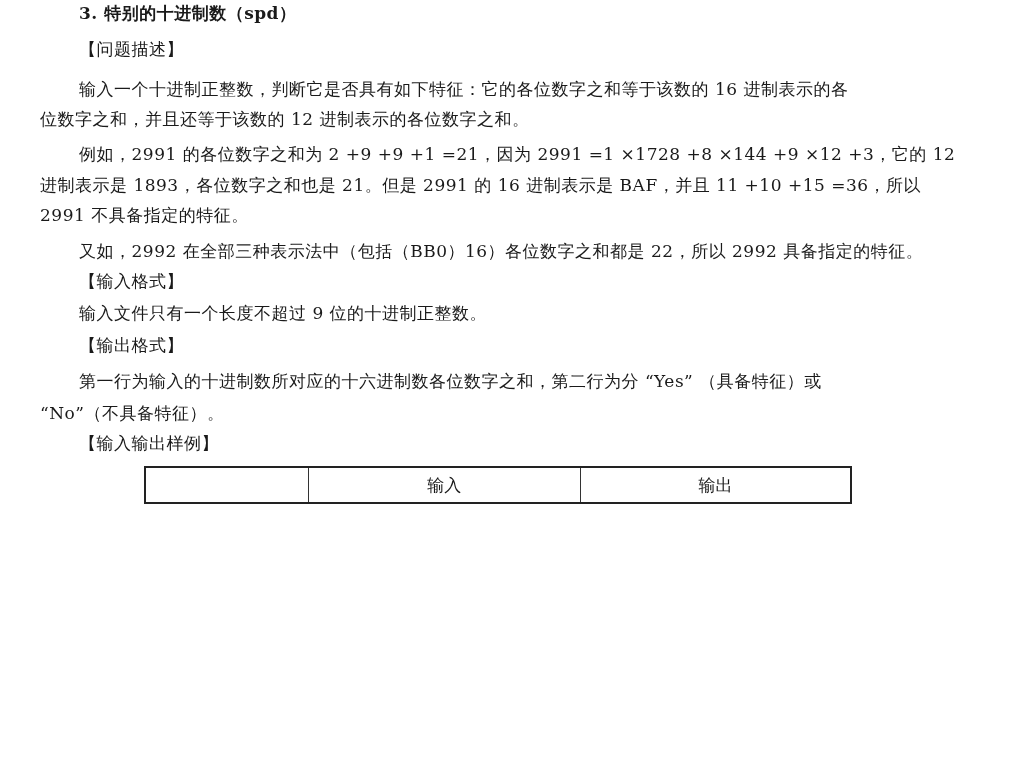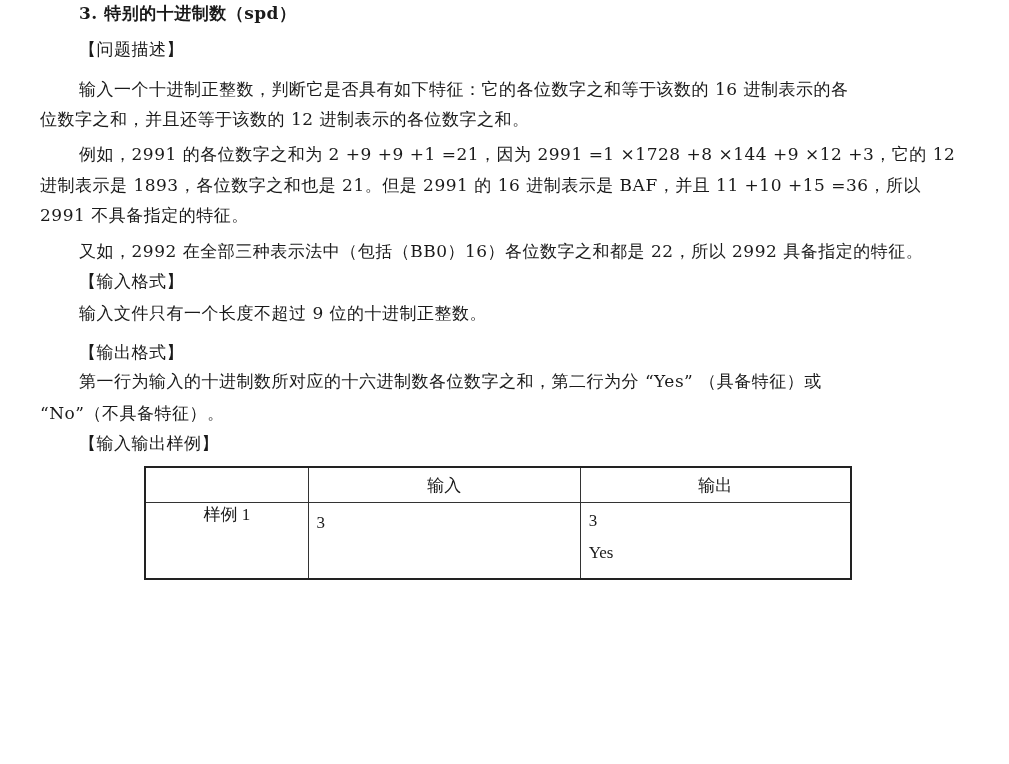--- a/index.html
+++ b/index.html
@@ -88,39 +88,29 @@
 <div class="line" style="left:79px; top:78px;">输入一个十进制正整数，判断它是否具有如下特征：它的各位数字之和等于该数的 16 进制表示的各</div>
 <div class="line" style="left:40px; top:108px;">位数字之和，并且还等于该数的 12 进制表示的各位数字之和。</div>
 <div class="line" style="left:79px; top:143px;">例如，2991 的各位数字之和为 2 +9 +9 +1 =21，因为 2991 =1 ×1728 +8 ×144 +9 ×12 +3，它的 12</div>
 <div class="line" style="left:40px; top:174px;">进制表示是 1893，各位数字之和也是 21。但是 2991 的 16 进制表示是 BAF，并且 11 +10 +15 =36，所以</div>
 <div class="line" style="left:40px; top:204px;">2991 不具备指定的特征。</div>
 <div class="line" style="left:79px; top:240px;">又如，2992 在全部三种表示法中（包括（BB0）16）各位数字之和都是 22，所以 2992 具备指定的特征。</div>
 
 <div class="line section" style="left:79px; top:270px;">【输入格式】</div>
 <div class="line" style="left:79px; top:302px;">输入文件只有一个长度不超过 9 位的十进制正整数。</div>
 
-<div class="line section" style="left:79px; top:341px;">【输出格式】</div>
+<div class="line section" style="left:79px; top:334px;">【输出格式】</div>
 <div class="line" style="left:79px; top:370px;">第一行为输入的十进制数所对应的十六进制数各位数字之和，第二行为分 “Yes” （具备特征）或</div>
 <div class="line" style="left:40px; top:402px;">“No”（不具备特征）。</div>
 
 <div class="line section" style="left:79px; top:432px;">【输入输出样例】</div>
 
 <table class="samples">
   <thead>
     <tr>
       <th class="col-label"></th>
       <th class="col-in">输入</th>
       <th class="col-out">输出</th>
     </tr>
   </thead>
   <tbody>
-    <tr>
-      <td class="label-cell">样例 1</td>
-      <td class="in-cell">
-        <span class="val">3</span>
-      </td>
-      <td class="out-cell">
-        <span class="val first">3</span>
-        <span class="val">Yes</span>
-      </td>
-    </tr>
   </tbody>
 </table>
 
 </body></html>

